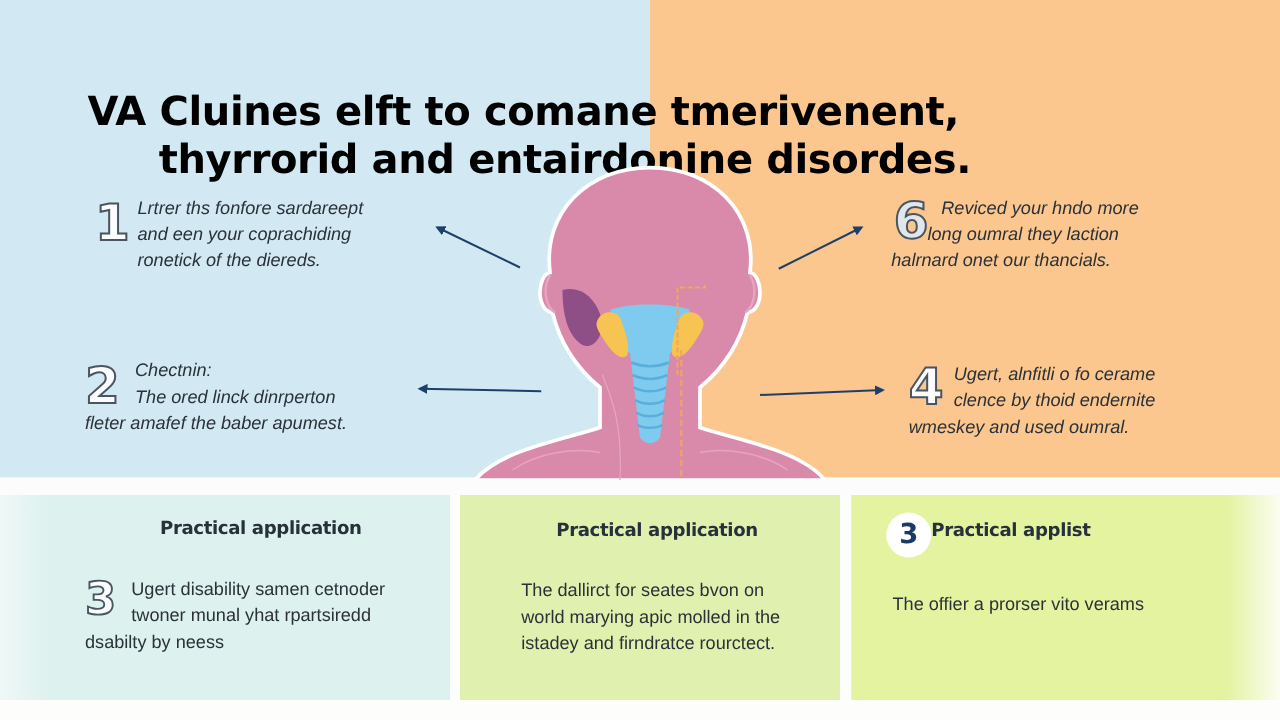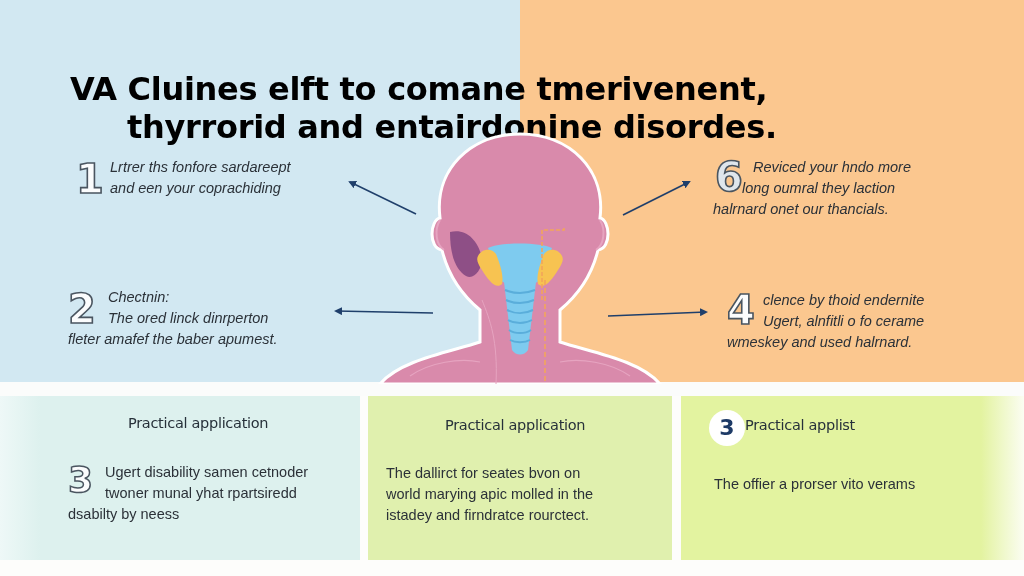--- a/index.html
+++ b/index.html
@@ -41,35 +41,35 @@
   svg.arrows { position: absolute; left: 0; top: 0; width: 1024px; height: 382px; pointer-events: none; }
   svg.figure { position: absolute; left: 370px; top: 130px; width: 300px; height: 254px; }
 
   .card {
     position: absolute; top: 396px; height: 164px; padding: 0;
   }
   .card1 { left: 0; width: 360px; background: linear-gradient(90deg, #eef8f7 0px, #ddf1ee 40px, #ddf1ee 100%); }
   .card2 { left: 368px; width: 304px; background: #e0f0ae; }
   .card3 { left: 681px; width: 343px; background: linear-gradient(90deg, #e3f3a0 0px, #e3f3a0 300px, #fbfdf2 100%); }
   .card-title {
-    position: absolute; font-size: 14.5px; font-weight: normal; color: #27313a;
+    position: absolute; font-size: 14.5px; font-weight: bold; color: #27313a;
     font-family: "DejaVu Sans", sans-serif; white-space: nowrap; letter-spacing: -0.3px; text-align: center;
   }
   .card1 .card-title { left: 128px; top: 19px; }
   .card2 .card-title { left: 77px; top: 21px; }
   .card3 .card-title { left: 64px; top: 21px; }
   .card-body { position: absolute; font-size: 14.5px; line-height: 21px; color: #2b3138; font-family: "Liberation Sans", sans-serif; }
   .card-body .line { display: block; white-space: nowrap; }
   .card1 .card-body { left: 68px; top: 66px; }
   .card1 .card-body .line.i { padding-left: 37px; }
   .card1 .num {
     position: absolute; left: 68px; top: 66px; font-size: 36px; line-height: 36px; font-weight: bold;
     color: #fbfcfd; -webkit-text-stroke: 1.5px #4a5560;
   }
-  .card2 .card-body { left: 18px; top: 67px; }
+  .card2 .card-body { left: 49px; top: 67px; }
   .card3 .card-body { left: 33px; top: 78px; }
   .card3 .badge {
     position: absolute; left: 28px; top: 14px; width: 36px; height: 36px; border-radius: 50%;
     background: #ffffff; color: #1d3a66; font-weight: bold; font-size: 22px; line-height: 36px; text-align: center;
     font-family: "DejaVu Sans", sans-serif;
   }
 </style>
 </head>
 <body>
 
@@ -133,41 +133,42 @@
   <g>
     <path d="M172,170 L172,100 L194,100 L194,96" fill="none" stroke="#f2a65a" stroke-width="1.6" stroke-dasharray="4,2"></path>
     <path d="M175,150 L175,254" fill="none" stroke="#f2a65a" stroke-width="1.6" stroke-dasharray="5,3"></path>
   </g>
 </svg>
 
 <div class="callout c1">
   <span class="num">1</span>
   <span class="line i">Lrtrer ths fonfore sardareept</span>
   <span class="line i">and een your coprachiding</span>
+  <span class="line i">ronetick of the diereds.</span>
 </div>
 
 <div class="callout c2">
   <span class="num">2</span>
   <span class="line i">Chectnin:</span>
   <span class="line i">The ored linck dinrperton</span>
   <span class="line">fleter amafef the baber apumest.</span>
 </div>
 
 <div class="callout c6">
   <span class="num">6</span>
   <span class="line i">Reviced your hndo more</span>
   <span class="line i2">long oumral they laction</span>
   <span class="line">halrnard onet our thancials.</span>
 </div>
 
 <div class="callout c4">
   <span class="num">4</span>
+  <span class="line i">Ugert, alnfitli o fo cerame</span>
   <span class="line i">clence by thoid endernite</span>
-  <span class="line i">Ugert, alnfitli o fo cerame</span>
-  <span class="line">wmeskey and used halrnard.</span>
+  <span class="line">wmeskey and used oumral.</span>
 </div>
 
 <div class="card card1">
   <div class="card-title">Practical application</div>
   <span class="num">3</span>
   <div class="card-body">
     <span class="line i">Ugert disability samen cetnoder</span>
     <span class="line i">twoner munal yhat rpartsiredd</span>
     <span class="line">dsabilty by neess</span>
   </div>

